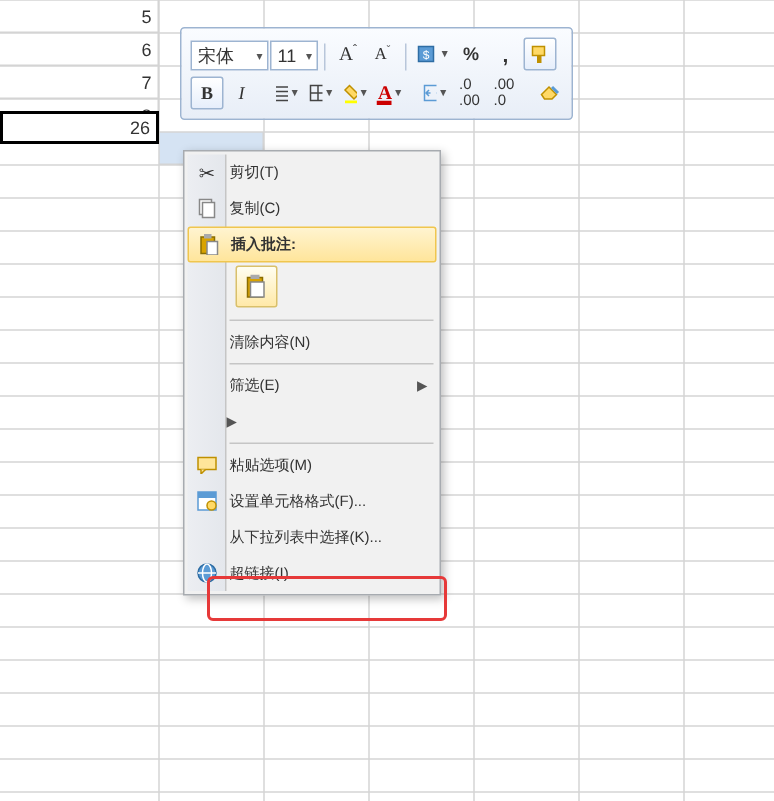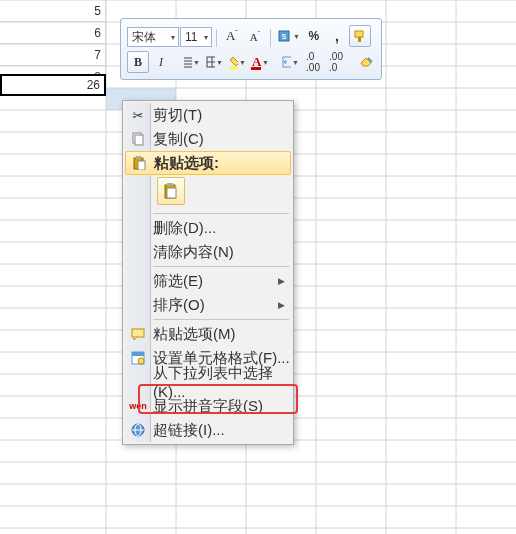--- a/index.html
+++ b/index.html
@@ -15,21 +15,21 @@
 .tbbtn.dd{padding-right:1px}
 .dd-arrow{font-size:7px;color:#555;margin-left:1px}
 .fontsel{width:52px;height:20px;border:1px solid #9db4d1;background:#fff;font-size:12px;padding:0 14px 0 4px;position:relative;display:flex;align-items:center}
 .fontsel::after{content:"▾";position:absolute;right:3px;font-size:8px;color:#555}
 .sizesel{width:32px}
 .sep{width:1px;height:18px;background:#b8c6da;margin:0 3px}
 .ctxmenu{position:absolute;left:122px;top:100px;width:172px;background:#f1f1f1;border:1px solid #a7abb0;box-shadow:2px 2px 6px rgba(0,0,0,.25);z-index:10;padding:2px}
 .mi{display:flex;align-items:center;height:24px;position:relative;cursor:default}
 .mi.hov{background:linear-gradient(#fff4d0,#ffe59b);border:1px solid #f0c64e;border-radius:2px;height:24px}
 .mi .icon{width:26px;display:flex;align-items:center;justify-content:center;font-size:13px}
-.mi .lbl{flex:1;font-size:15px;padding-left:2px}
+.mi .lbl{flex:1;font-size:10px;padding-left:2px}
 .mi .arrow{font-size:9px;color:#555;padding-right:6px}
 .msep{height:1px;background:#c5c5c5;margin:2px 2px 2px 28px}
 .iconcol{position:absolute;left:2px;top:2px;bottom:2px;width:26px;background:linear-gradient(90deg,#eceef2,#e4e7ec);border-right:1px solid #c5c5c5}
 .mi,.msubarea{position:relative;z-index:1}
 .pastearea{padding:2px 0 6px 32px}
 .pasteic{width:28px;height:28px;background:linear-gradient(#fffef0,#ffe9a8);border:1px solid #d9c06a;border-radius:2px;display:flex;align-items:center;justify-content:center;font-size:14px}
 .redbox{position:absolute;border:2px solid #e63939;border-radius:4px;pointer-events:none;z-index:20}
 svg{display:block}
 </style>
 </head>
@@ -197,49 +197,44 @@
     <span class="lbl">复制(C)</span>
   </div>
   <div class="mi hov">
     <span class="icon">
         <svg width="14" height="14">
           <rect x="2" y="2" width="9" height="11" fill="#d9a300" stroke="#8a6d00"></rect>
           <rect x="4" y="0" width="5" height="3" fill="#aaa"></rect>
           <rect x="6" y="5" width="7" height="9" fill="#fff" stroke="#888"></rect>
         </svg>
       </span>
-    <span class="lbl" style="font-weight:bold">粘贴选项:</span>
+    <span class="lbl" style="font-weight:bold">插入批注:</span>
   </div>
   <div class="pastearea msubarea">
     <div class="pasteic">
         <svg width="16" height="16">
           <rect x="2" y="2" width="10" height="13" fill="#d9a300" stroke="#8a6d00"></rect>
           <rect x="4" y="0" width="6" height="3" fill="#aaa"></rect>
           <rect x="4" y="5" width="9" height="10" fill="#fff" stroke="#888"></rect>
         </svg>
       </div>
   </div>
   <div class="msep"></div>
   <div class="mi">
     <span class="icon"></span>
-    <span class="lbl">删除(D)...</span>
-  </div>
-  <div class="mi">
-    <span class="icon"></span>
     <span class="lbl">清除内容(N)</span>
   </div>
   <div class="msep"></div>
   <div class="mi">
     <span class="icon"></span>
     <span class="lbl">筛选(E)</span>
     <span class="arrow">▶</span>
   </div>
   <div class="mi">
     <span class="icon"></span>
-    <span class="lbl">排序(O)</span>
     <span class="arrow">▶</span>
   </div>
   <div class="msep"></div>
   <div class="mi">
     <span class="icon">
         <svg width="14" height="12">
           <rect x="1" y="1" width="12" height="8" fill="#ffe699" stroke="#bf9000"></rect>
           <path d="M3 9 L3 12 L6 9" fill="#ffe699" stroke="#bf9000"></path>
         </svg>
       </span>
@@ -254,26 +249,20 @@
         </svg>
       </span>
     <span class="lbl">设置单元格格式(F)...</span>
   </div>
   <div class="mi">
     <span class="icon"></span>
     <span class="lbl">从下拉列表中选择(K)...</span>
   </div>
   <div class="mi">
     <span class="icon">
-        <span style="font-size:9px;color:#c00;font-weight:bold">wén</span>
-      </span>
-    <span class="lbl">显示拼音字段(S)</span>
-  </div>
-  <div class="mi">
-    <span class="icon">
         <svg width="14" height="14">
           <circle cx="7" cy="7" r="6" fill="#5b9bd5" stroke="#2e6da4"></circle>
           <ellipse cx="7" cy="7" rx="3" ry="6" fill="none" stroke="#fff"></ellipse>
           <line x1="1" y1="7" x2="13" y2="7" stroke="#fff"></line>
         </svg>
       </span>
     <span class="lbl">超链接(I)...</span>
   </div>
 </div>
 

